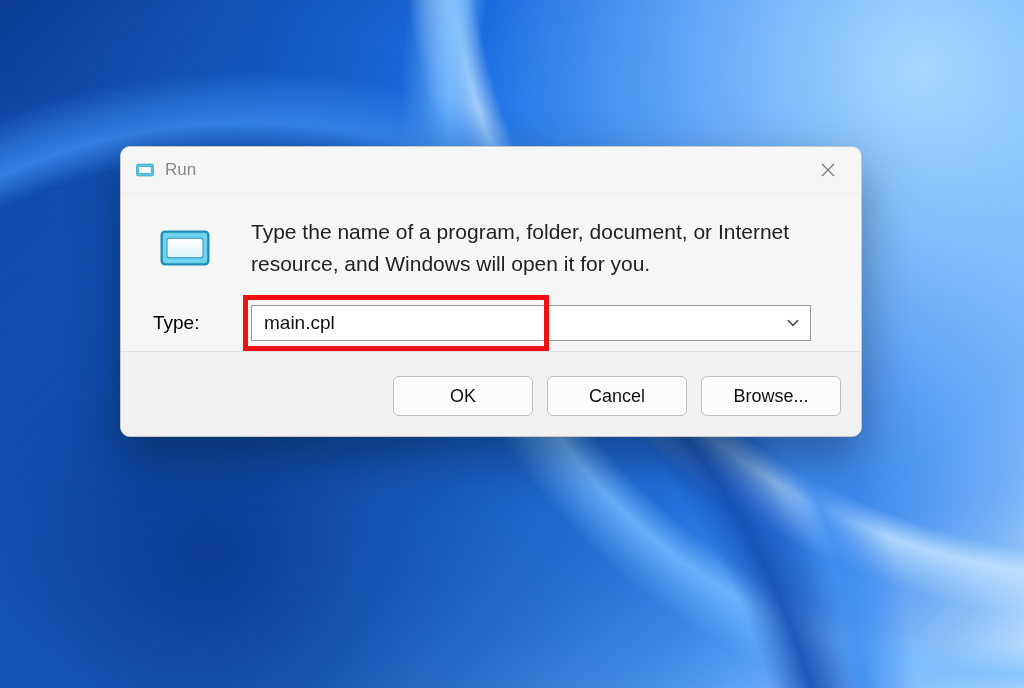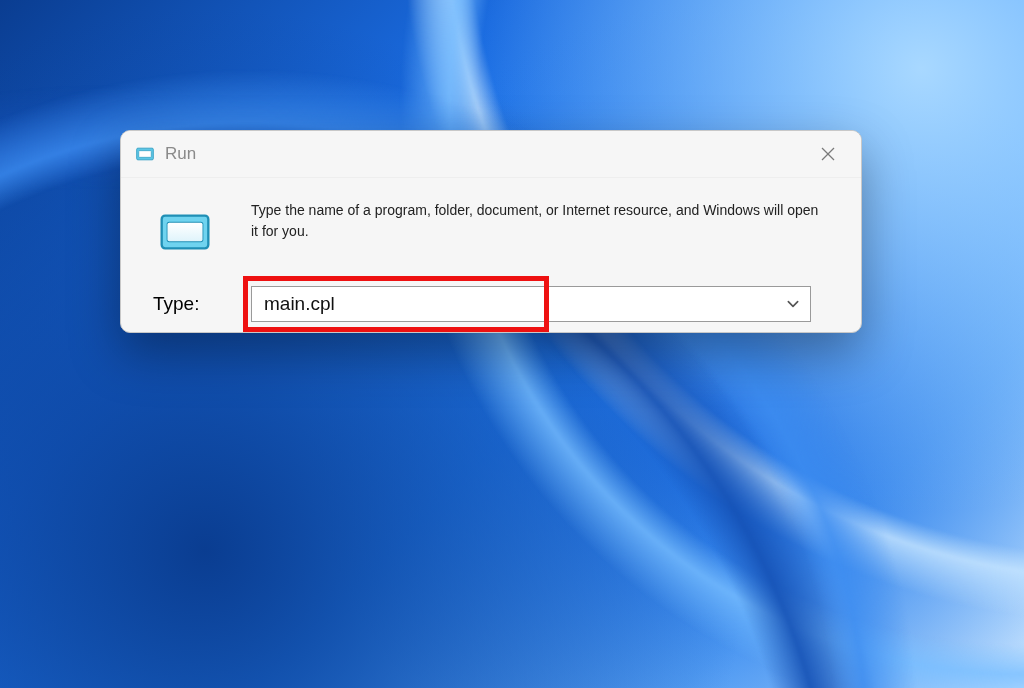--- a/index.html
+++ b/index.html
@@ -36,21 +36,21 @@
         background: radial-gradient(circle at 50% 50%, rgba(255,255,255,0.0) 55%, rgba(120,190,255,0.8) 58%, rgba(120,190,255,0) 63%); }
   .r3 { width: 1800px; height: 1800px; left: -800px; bottom: -1100px;
         background: radial-gradient(circle at 50% 50%, rgba(255,255,255,0.0) 55%, rgba(20,80,180,0.9) 58%, rgba(20,80,180,0) 63%); }
   .r4 { width: 1500px; height: 1500px; left: -500px; bottom: -800px;
         background: radial-gradient(circle at 50% 50%, rgba(255,255,255,0.0) 55%, rgba(60,140,240,0.8) 58%, rgba(60,140,240,0) 63%); }
 
   
   .run-window {
     position: absolute;
     left: 120px;
-    top: 130px;
+    top: 146px;
     width: 740px;
     background: #f6f6f6;
     border: 1px solid #c8c8c8;
     border-radius: 10px;
     box-shadow: 0 20px 50px rgba(0,0,0,0.35);
     overflow: hidden;
   }
 
   .titlebar {
     display: flex;
@@ -91,21 +91,21 @@
     grid-column: 1;
     grid-row: 1;
     width: 56px; height: 56px;
     margin-top: 4px;
     margin-left: 4px;
   }
 
   .description {
     grid-column: 2;
     grid-row: 1;
-    font-size: 14px;
+    font-size: 21px;
     line-height: 1.5;
     color: #222;
     padding-right: 10px;
   }
 
   .open-label {
     grid-column: 1;
     grid-row: 2;
     font-size: 19px;
     color: #000;
@@ -237,15 +237,20 @@
             <svg viewBox="0 0 12 12" width="14" height="14">
               <polyline points="2,4 6,8 10,4" fill="none" stroke="currentColor" stroke-width="1.4" stroke-linecap="round" stroke-linejoin="round"></polyline>
             </svg>
           </span>
         </div>
         <div class="highlight-box"></div>
       </div>
 
     </div>
 
+    <div class="button-row">
+      <button class="btn">OK</button>
+      <button class="btn">Cancel</button>
+      <button class="btn">Browse...</button>
+    </div>
 
   </div>
 </div>
 
 </body></html>

